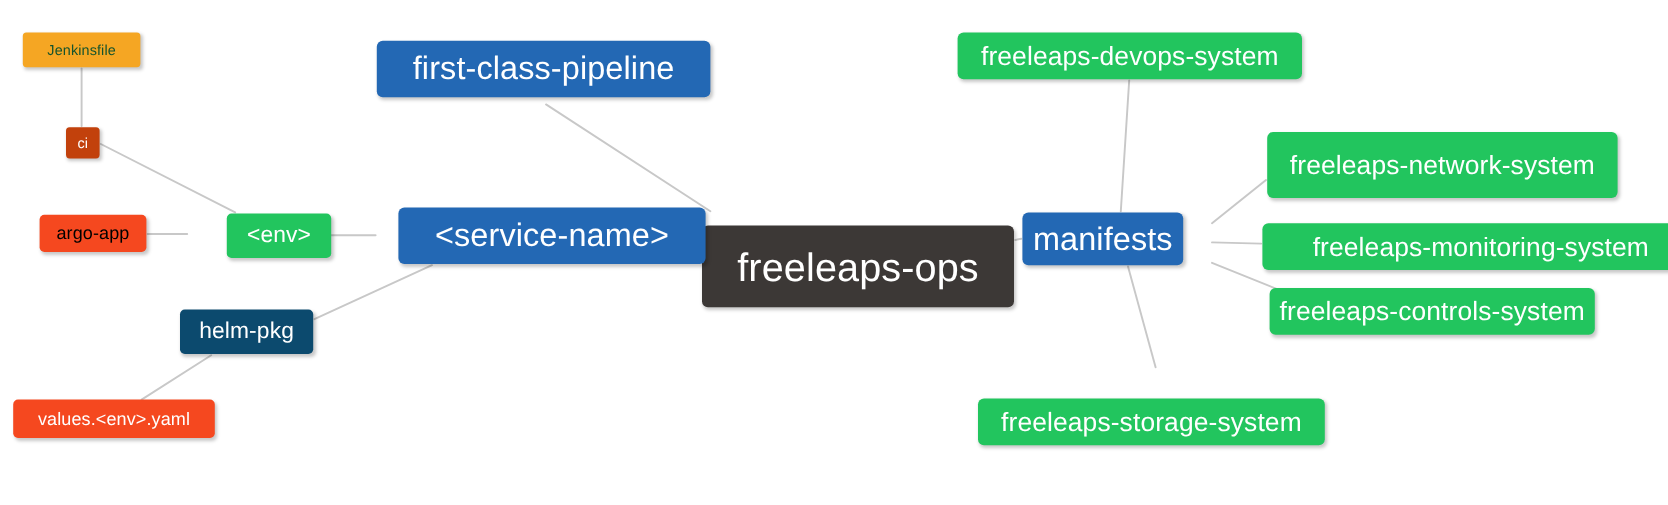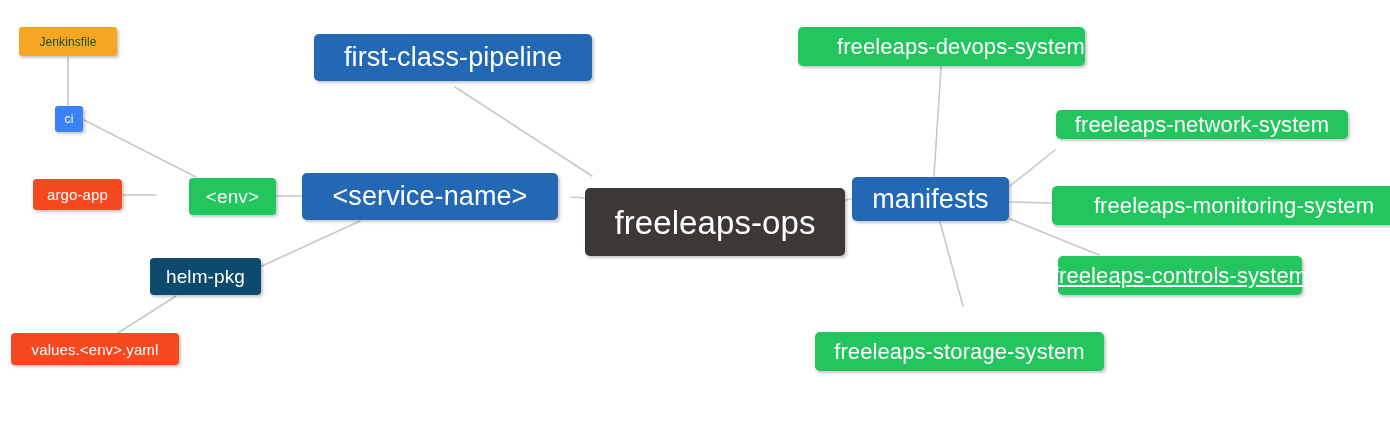--- a/index.html
+++ b/index.html
@@ -68,53 +68,53 @@
       <line x1="1010" y1="219" x2="1099" y2="255" stroke="#c8c8c8" stroke-width="1.6" stroke-linecap="round"></line>
       <line x1="940" y1="222" x2="963" y2="306" stroke="#c8c8c8" stroke-width="1.6" stroke-linecap="round"></line>
     </svg>
   <div id="nodes">
       <div class="node tier-root" style="left: 585px; top: 188px; width: 260px; height: 68px; background: rgb(60, 56, 54); color: rgb(255, 255, 255);">
         <span>freeleaps-ops</span>
       </div>
       <div class="node tier-l1" style="left: 314px; top: 34px; width: 278px; height: 47px; background: rgb(35, 104, 180); color: rgb(255, 255, 255);">
         <span>first-class-pipeline</span>
       </div>
-      <div class="node tier-l1" style="left: 302px; top: 173px; width: 256px; height: 47px; background: rgb(35, 104, 180); color: rgb(255, 255, 255);">
+      <div class="node tier-l1" style="left: 332px; top: 173px; width: 256px; height: 47px; background: rgb(35, 104, 180); color: rgb(255, 255, 255);">
         <span>&lt;service-name&gt;</span>
       </div>
-      <div class="node tier-l1" style="left: 852px; top: 177px; width: 157px; height: 44px; background: rgb(35, 104, 180); color: rgb(255, 255, 255);">
+      <div class="node tier-l1" style="left: 852px; top: 177px; width: 134px; height: 44px; background: rgb(35, 104, 180); color: rgb(255, 255, 255);">
         <span>manifests</span>
       </div>
       <div class="node tier-l3" style="left: 157px; top: 178px; width: 87px; height: 37px; background: rgb(34, 197, 94); color: rgb(255, 255, 255); margin-left: 32px;">
         <span>&lt;env&gt;</span>
       </div>
       <div class="node tier-l3" style="left: 150px; top: 258px; width: 111px; height: 37px; background: #0c4a6e; color: rgb(255, 255, 255);">
         <span>helm-pkg</span>
       </div>
-      <div class="node tier-l5" style="left: 55px; top: 106px; width: 28px; height: 26px; background: #3b82f6; color: rgb(255, 255, 255);">
+      <div class="node tier-l5" style="left: 55px; top: 106px; width: 28px; height: 26px; background: #c2410c; color: rgb(255, 255, 255);">
         <span>ci</span>
       </div>
-      <div class="node tier-l4" style="left: 33px; top: 179px; width: 89px; height: 31px; background: rgb(245, 72, 31); color: #ffffff;">
+      <div class="node tier-l4" style="left: 33px; top: 179px; width: 89px; height: 31px; background: rgb(245, 72, 31); color: #000000;">
         <span>argo-app</span>
       </div>
       <div class="node tier-l5" style="left: 19px; top: 27px; width: 98px; height: 29px; background: rgb(245, 166, 35); color: #14532d;">
         <span>Jenkinsfile</span>
       </div>
       <div class="node tier-l4" style="left: 11px; top: 333px; width: 168px; height: 32px; background: rgb(245, 72, 31); color: rgb(255, 255, 255);">
         <span>values.&lt;env&gt;.yaml</span>
       </div>
-      <div class="node tier-l2" style="left: 798px; top: 27px; width: 287px; height: 39px; background: rgb(34, 197, 94); color: rgb(255, 255, 255); justify-content: flex-end;">
+      <div class="node tier-l2" style="left: 798px; top: 27px; width: 287px; height: 39px; background: rgb(34, 197, 94); color: rgb(255, 255, 255);">
         <span>freeleaps-devops-system</span>
       </div>
-      <div class="node tier-l2" style="left: 1056px; top: 110px; width: 292px; height: 29px; background: rgb(34, 197, 94); color: rgb(255, 255, 255);">
+      <div class="node tier-l2" style="left: 1056px; top: 110px; width: 292px; height: 55px; background: rgb(34, 197, 94); color: rgb(255, 255, 255);">
         <span>freeleaps-network-system</span>
       </div>
       <div class="node tier-l2" style="left: 1052px; top: 186px; width: 364px; height: 39px; background: rgb(34, 197, 94); color: rgb(255, 255, 255);">
         <span>freeleaps-monitoring-system</span>
       </div>
-      <div class="node tier-l2" style="left: 1058px; top: 256px; width: 244px; height: 39px; background: rgb(34, 197, 94); color: rgb(255, 255, 255); text-decoration: underline;">
+      <div class="node tier-l2" style="left: 1058px; top: 240px; width: 271px; height: 39px; background: rgb(34, 197, 94); color: rgb(255, 255, 255);">
         <span>freeleaps-controls-system</span>
       </div>
       <div class="node tier-l2" style="left: 815px; top: 307px; width: 289px; height: 39px; background: rgb(34, 197, 94); color: rgb(255, 255, 255); margin-top: 25px;">
         <span>freeleaps-storage-system</span>
       </div>
     </div>
 </div>
 
 </body></html>

